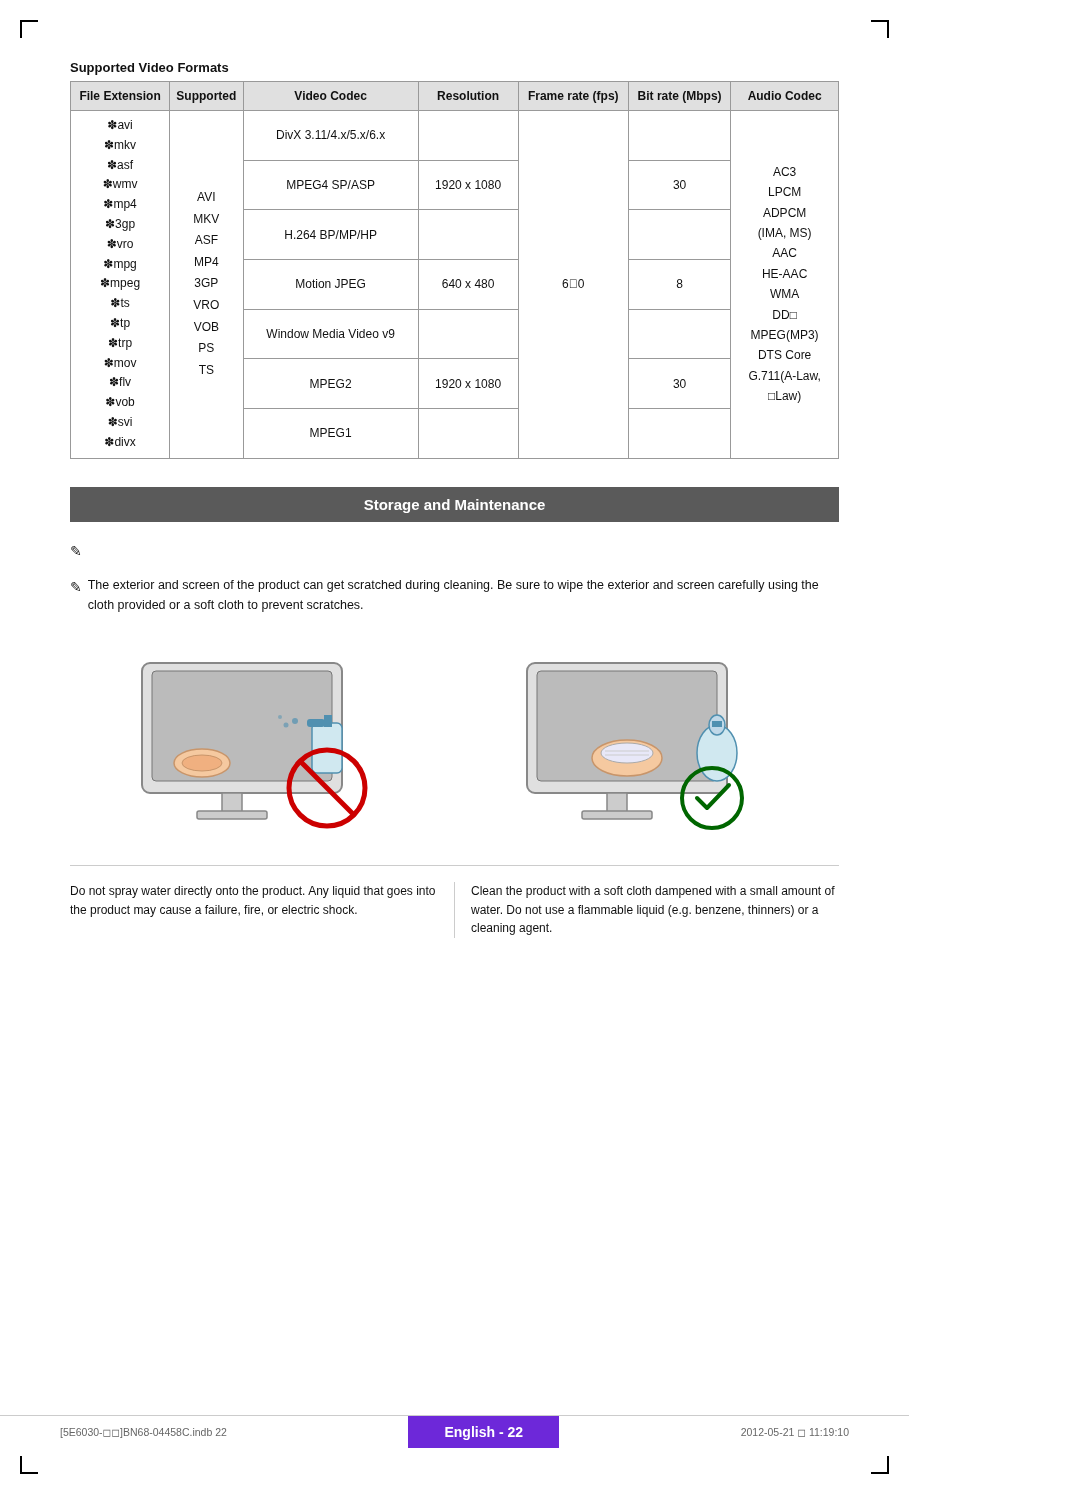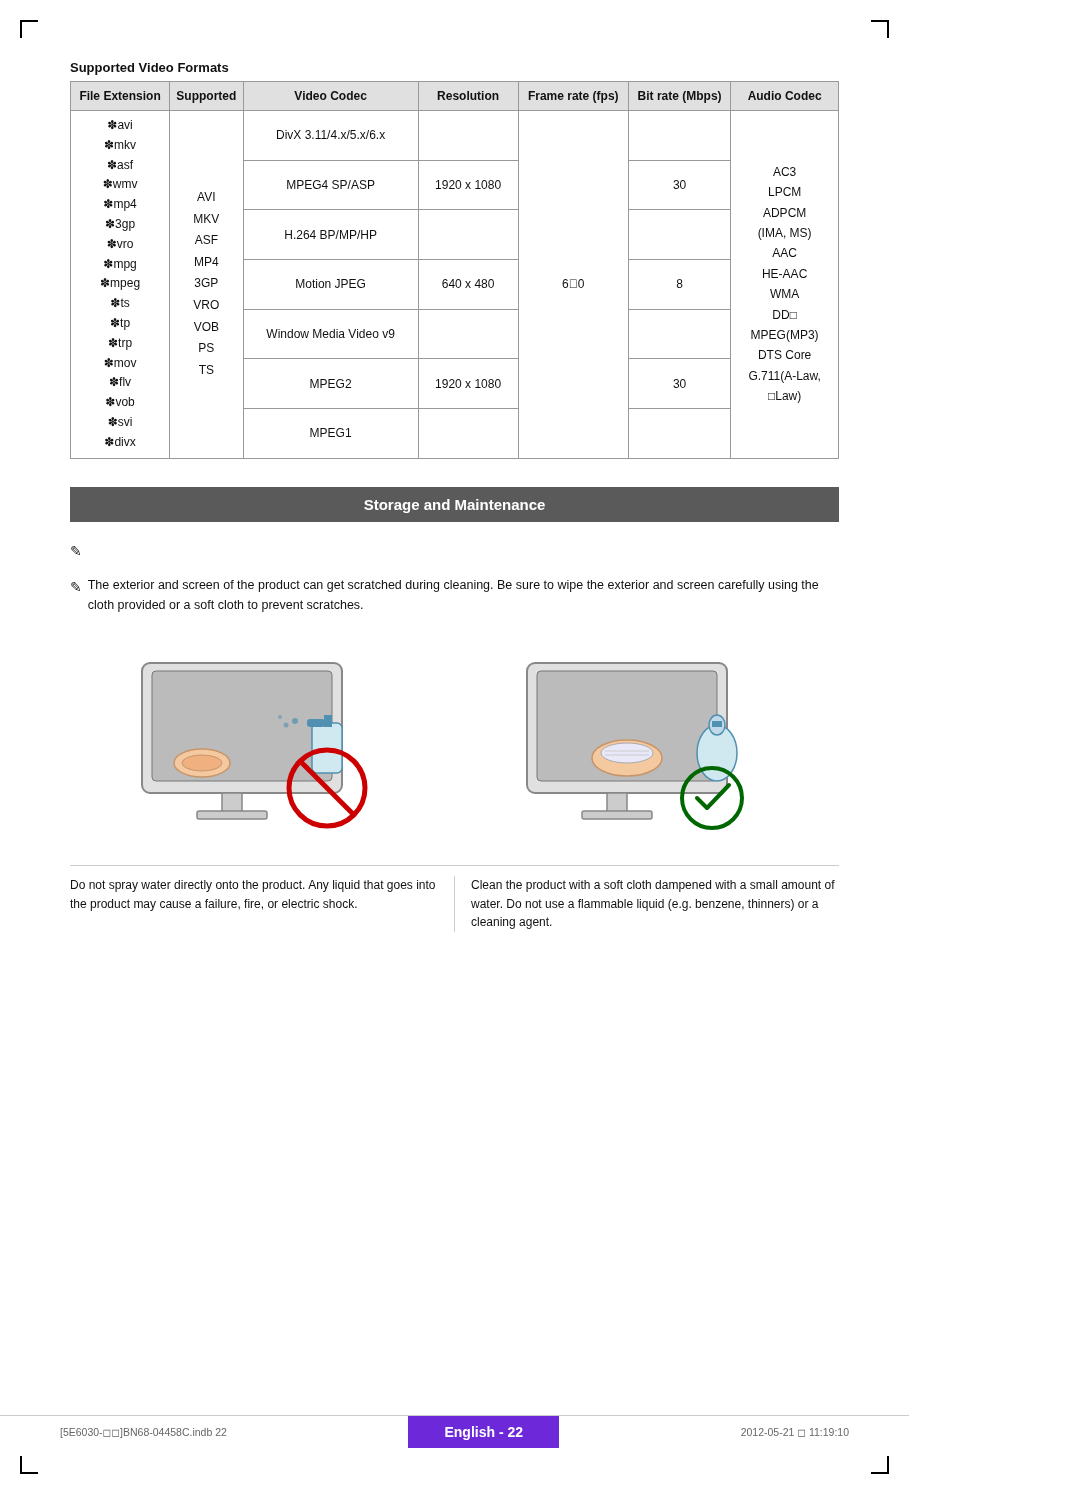--- a/index.html
+++ b/index.html
@@ -110,21 +110,21 @@
       width: 300px;
       height: 200px;
     }
     .bottom-captions {
       display: flex;
       gap: 0;
       font-size: 12px;
       line-height: 1.55;
       margin-top: 10px;
       border-top: 1px solid #ccc;
-      padding-top: 10px;
+      padding-top: 16px;
     }
     .caption-left {
       flex: 1;
       padding-right: 16px;
     }
     .caption-right {
       flex: 1;
       padding-left: 16px;
       border-left: 1px solid #ccc;
     }

